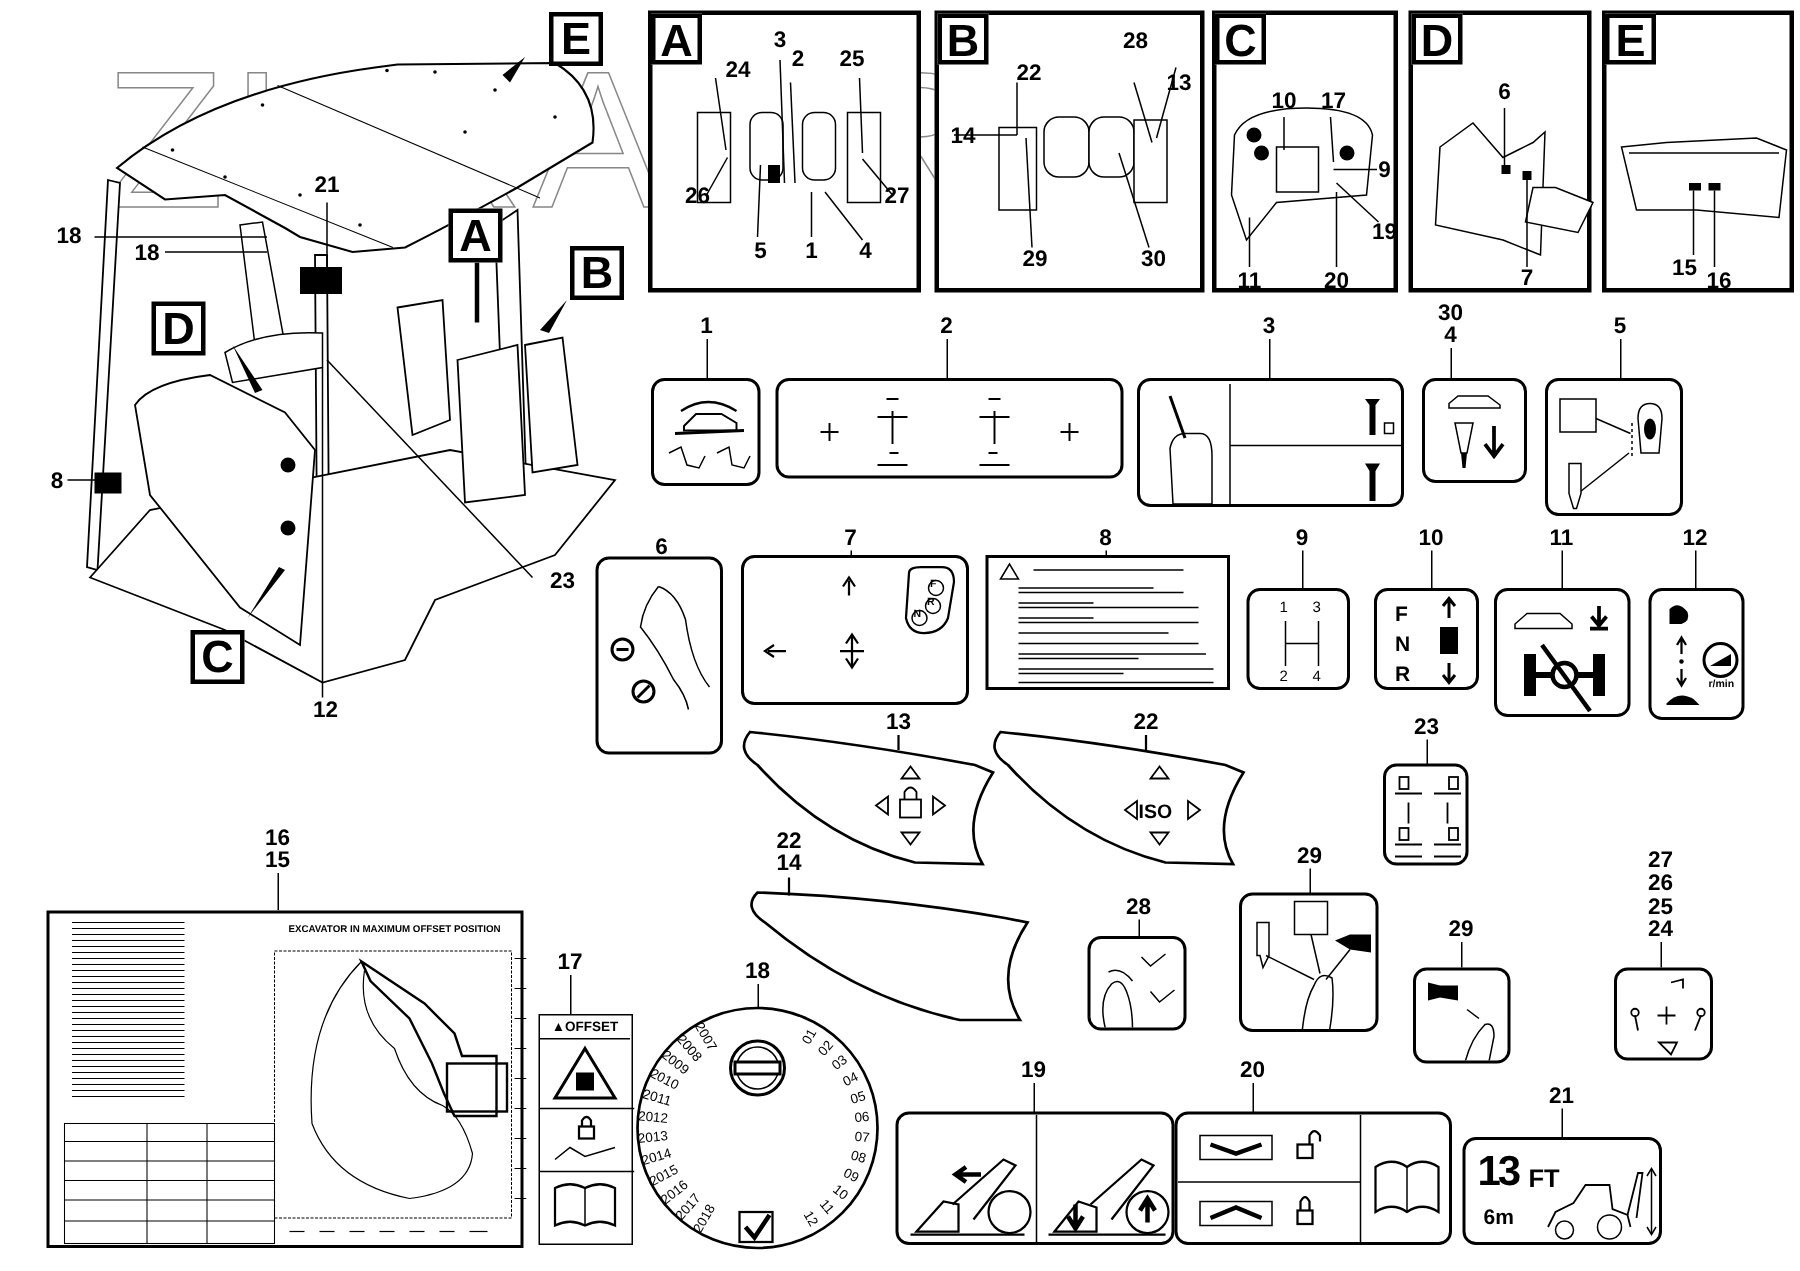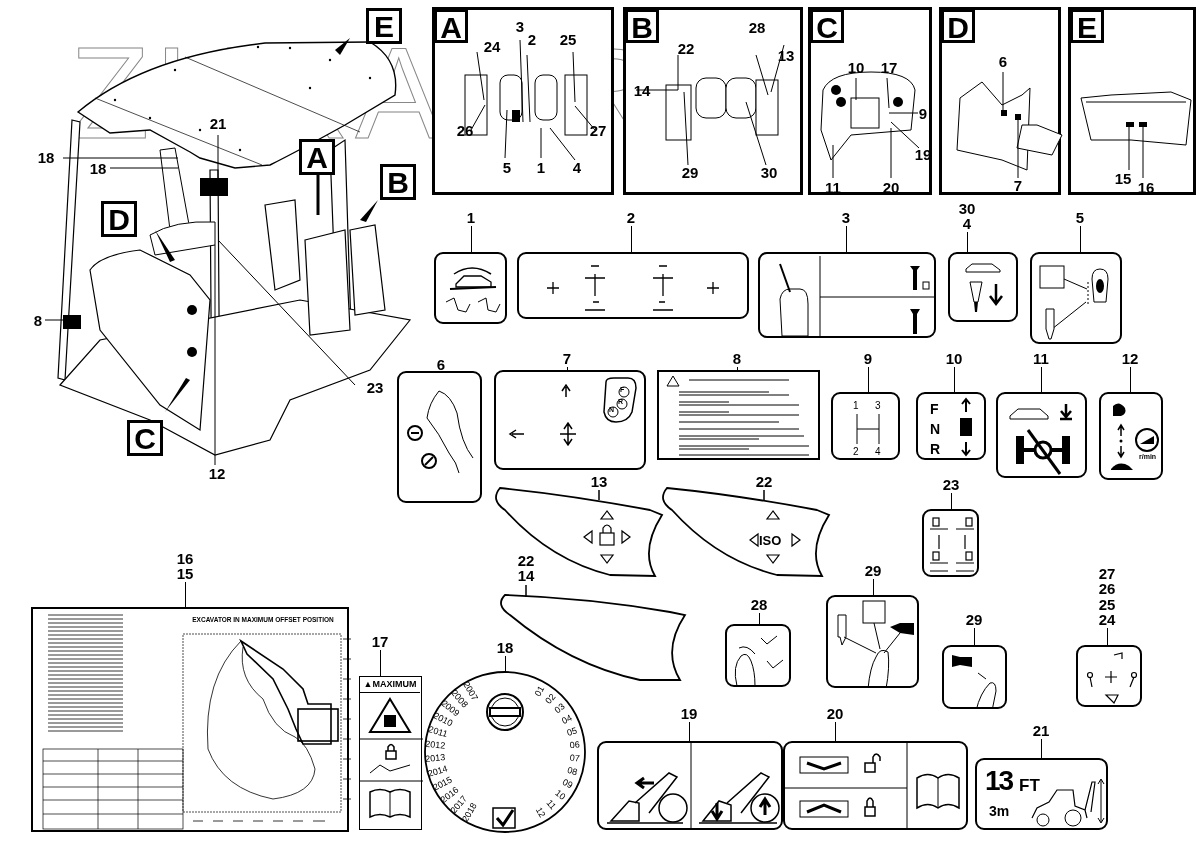--- a/index.html
+++ b/index.html
@@ -545,21 +545,21 @@
         <line x1="260" y1="212" x2="270" y2="212"></line>
         <line x1="280" y1="212" x2="292" y2="212"></line>
       </g>
   </svg>
 </div>
 
 <div class="num" style="left:380px;top:634px">17</div>
 <div class="lead" style="left:380px;top:650px;height:27px"></div>
 <div class="abs" style="left:359px;top:676px;width:63px;height:154px;border:1.5px solid #000;box-sizing:border-box;background:#fff">
   <div class="abs" style="left:0;top:0;width:60px;height:15px;border-bottom:1px solid #000;font-size:9px;font-weight:bold;text-align:center;line-height:15px">
-    <span>▲</span><span>MAXIMUM</span>
+    <span>▲</span><span>OFFSET</span>
   </div>
   <svg width="63" height="154">
     <path d="M30,22 L50,55 L10,55 Z" fill="#fff" stroke="#000" stroke-width="2"></path>
     <rect x="24" y="38" width="12" height="12" fill="#000"></rect>
     <line x1="0" y1="62" x2="63" y2="62" stroke="#000"></line>
     <rect x="26" y="74" width="10" height="8" fill="#fff" stroke="#000" stroke-width="1.5"></rect>
       <path d="M28,74 L28,70 Q31,65 34,70 L34,74" fill="none" stroke="#000" stroke-width="1.5"></path>
     <path d="M10,96 L20,88 L30,94 L50,88" fill="none" stroke="#000"></path>
     <line x1="0" y1="104" x2="63" y2="104" stroke="#000"></line>
     <path d="M10,115 Q20,110 30,115 Q40,110 50,115 L50,140 Q40,135 30,140 Q20,135 10,140 Z" fill="#fff" stroke="#000" stroke-width="1.5"></path>
@@ -641,21 +641,21 @@
     <path d="M132,35 Q143,28 153,35 Q163,28 174,35 L174,65 Q163,58 153,65 Q143,58 132,65 Z" fill="#fff" stroke="#000" stroke-width="1.5"></path>
     <line x1="153" y1="35" x2="153" y2="65" stroke="#000"></line>
   </svg>
 </div>
 
 <div class="num" style="left:1041px;top:723px">21</div>
 <div class="lead" style="left:1041px;top:739px;height:20px"></div>
 <div class="decal" style="left:975px;top:758px;width:133px;height:72px">
   <span class="abs" style="left:8px;top:6px;font-size:28px;font-weight:bold;line-height:30px;letter-spacing:-2px">13</span>
   <span class="abs" style="left:42px;top:16px;font-size:17px;font-weight:bold">FT</span>
-  <span class="abs" style="left:12px;top:43px;font-size:14px;font-weight:bold">3m</span>
+  <span class="abs" style="left:12px;top:43px;font-size:14px;font-weight:bold">6m</span>
   <svg width="133" height="72">
     <path d="M55,58 L60,48 L72,42 L80,30 L96,30 L98,46 L108,50 L110,58" fill="none" stroke="#000" stroke-width="1.2"></path>
     <circle cx="66" cy="60" r="6" fill="#fff" stroke="#000"></circle>
       <circle cx="96" cy="58" r="8" fill="#fff" stroke="#000"></circle>
     <path d="M108,50 L115,22 L118,22 L114,52" fill="none" stroke="#000" stroke-width="1.2"></path>
     <line x1="124" y1="20" x2="124" y2="62" stroke="#000"></line>
     <path d="M121,24 L124,19 L127,24 M121,58 L124,63 L127,58" fill="none" stroke="#000"></path>
   </svg>
 </div>
 

